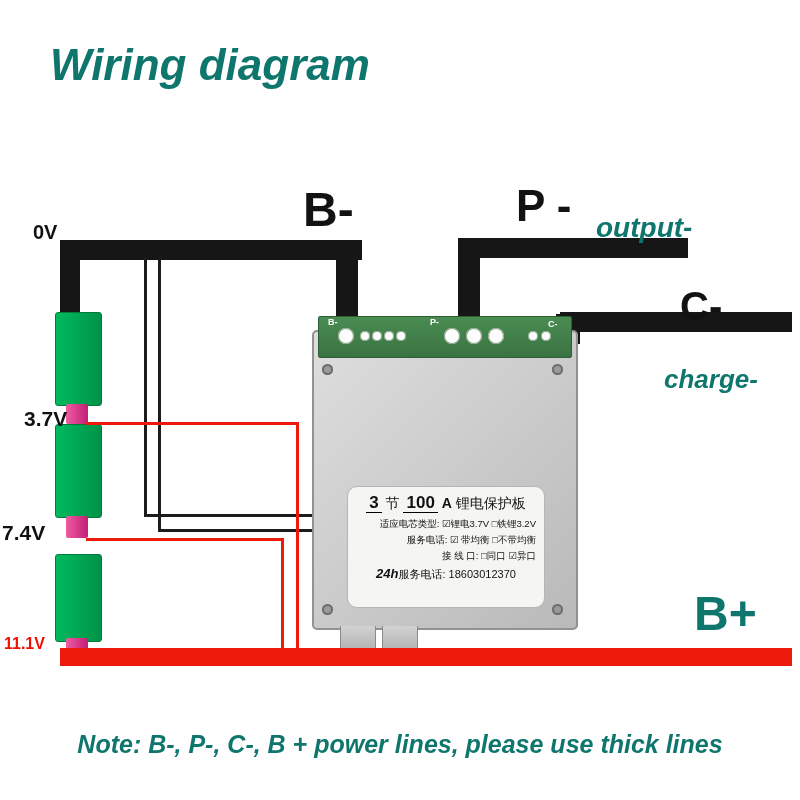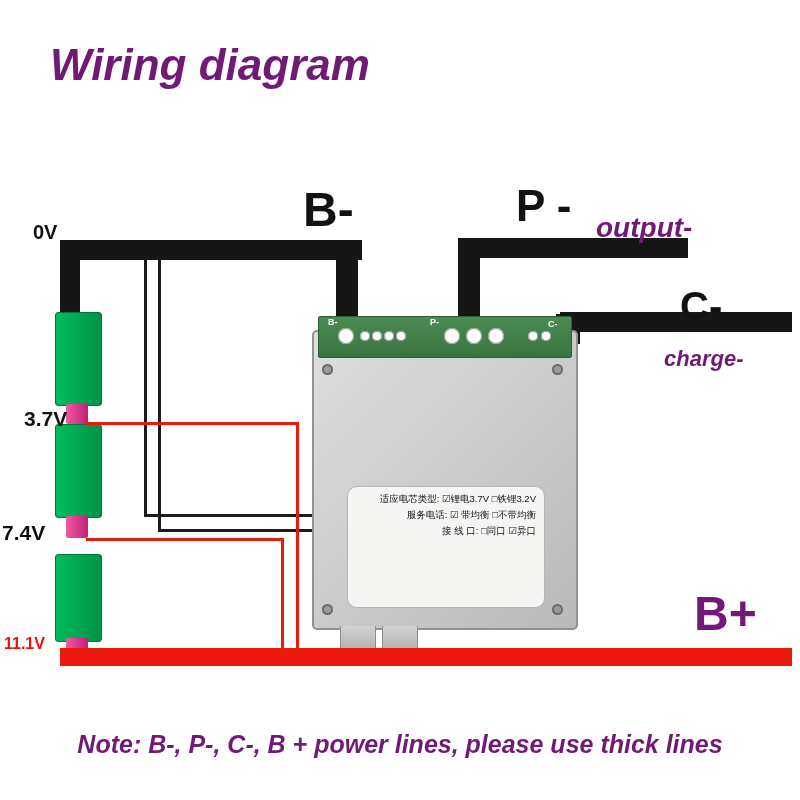--- a/index.html
+++ b/index.html
@@ -5,21 +5,21 @@
   html,body{margin:0;padding:0}
   body{
     width:800px;height:800px;position:relative;background:#ffffff;
     font-family:"Liberation Sans",sans-serif;overflow:hidden
   }
   .abs{position:absolute}
   .wire{position:absolute;background:#161616}
   .thin{position:absolute;background:#1c1c1c}
   .rwire{position:absolute;background:#ec1a0a}
   .big-label{position:absolute;color:#121212;font-weight:bold;line-height:1}
-  .orange{color:#701a75}
+  .orange{color:#0f766e}
   .it{font-style:italic;font-weight:bold}
   .cell{position:absolute;left:55px;width:45px;background:linear-gradient(90deg,#00bb5e,#009247);border:1px solid #007a3c;border-radius:3px}
   .pinkc{position:absolute;left:66px;width:22px;background:linear-gradient(90deg,#ee5ba3,#c21f74);border-radius:2px}
   .vlabel{position:absolute;font-weight:bold;color:#111;line-height:1}
   .board{position:absolute;left:312px;top:330px;width:262px;height:296px;
     background:linear-gradient(135deg,#dedede,#b9b9b9);border:2px solid #929292;border-radius:5px}
   .screw{position:absolute;width:11px;height:11px;border-radius:50%;background:#9a9a9a;box-shadow:inset 0 0 0 2px #6d6d6d}
   .strip{position:absolute;left:318px;top:316px;width:252px;height:40px;background:linear-gradient(#4a8c52,#3a7342);border:1px solid #2e5e35;border-radius:2px}
   .pad{position:absolute;background:#fdfdfd;border-radius:50%;box-shadow:inset 0 0 0 1px #88a488}
   .striplabel{position:absolute;color:#ffffff;font-size:9px;font-weight:bold;line-height:1}
@@ -50,21 +50,21 @@
 <div class="thin" style="left:158px;top:529px;width:154px;height:3px"></div>
 
 <div class="wire" style="left:458px;top:238px;width:230px;height:20px"></div>
 <div class="wire" style="left:458px;top:238px;width:22px;height:88px"></div>
 <div class="big-label" style="left:516px;top:184px;font-size:44px">P -</div>
 <div class="abs it orange" style="left:596px;top:212px;font-size:28px">output-</div>
 
 <div class="wire" style="left:560px;top:312px;width:232px;height:20px"></div>
 <div class="wire" style="left:556px;top:314px;width:24px;height:30px"></div>
 <div class="big-label" style="left:680px;top:286px;font-size:40px">C-</div>
-<div class="abs it orange" style="left:664px;top:346px;font-size:22px">charge-</div>
+<div class="abs it orange" style="left:664px;top:364px;font-size:26px">charge-</div>
 
 <div class="cell" style="top:312px;height:92px"></div>
 <div class="pinkc" style="top:404px;height:20px"></div>
 <div class="cell" style="top:424px;height:92px"></div>
 <div class="pinkc" style="top:516px;height:22px"></div>
 <div class="cell" style="top:554px;height:86px"></div>
 <div class="pinkc" style="top:638px;height:14px"></div>
 
 <div class="vlabel" style="left:24px;top:408px;font-size:21px">3.7V</div>
 <div class="vlabel" style="left:2px;top:522px;font-size:21px">7.4V</div>
@@ -90,23 +90,33 @@
 <div class="pad" style="left:444px;top:328px;width:16px;height:16px"></div>
 <div class="pad" style="left:466px;top:328px;width:16px;height:16px"></div>
 <div class="pad" style="left:488px;top:328px;width:16px;height:16px"></div>
 <div class="pad" style="left:528px;top:331px;width:10px;height:10px"></div>
 <div class="pad" style="left:541px;top:331px;width:10px;height:10px"></div>
 <div class="striplabel" style="left:328px;top:318px">B-</div>
 <div class="striplabel" style="left:430px;top:318px">P-</div>
 <div class="striplabel" style="left:548px;top:320px">C-</div>
 
 <div class="spec">
+  <div class="spec-title">
+    <span class="blank">3</span>
+    <span>节</span>
+    <span class="blank">100</span>
+    <span style="font-weight:bold">A</span>
+    <span>锂电保护板</span>
+  </div>
   <div class="spec-line">适应电芯类型: ☑锂电3.7V  □铁锂3.2V</div>
   <div class="spec-line">服务电话: ☑ 带均衡  □不带均衡</div>
   <div class="spec-line">接 线 口: □同口  ☑异口</div>
+  <div class="spec-phone">
+    <span class="b24">24h</span><span>服务电话: 18603012370</span>
+  </div>
 </div>
 
 <div class="tab" style="left:340px;top:626px"></div>
 <div class="tab" style="left:382px;top:626px"></div>
 
 <div class="rwire" style="left:60px;top:648px;width:732px;height:18px"></div>
 <div class="big-label orange" style="left:694px;top:590px;font-size:48px">B+</div>
 
 <div class="abs it orange" style="left:0;top:730px;width:800px;text-align:center;font-size:25px">Note: B-, P-, C-, B + power lines, please use thick lines</div>
 

